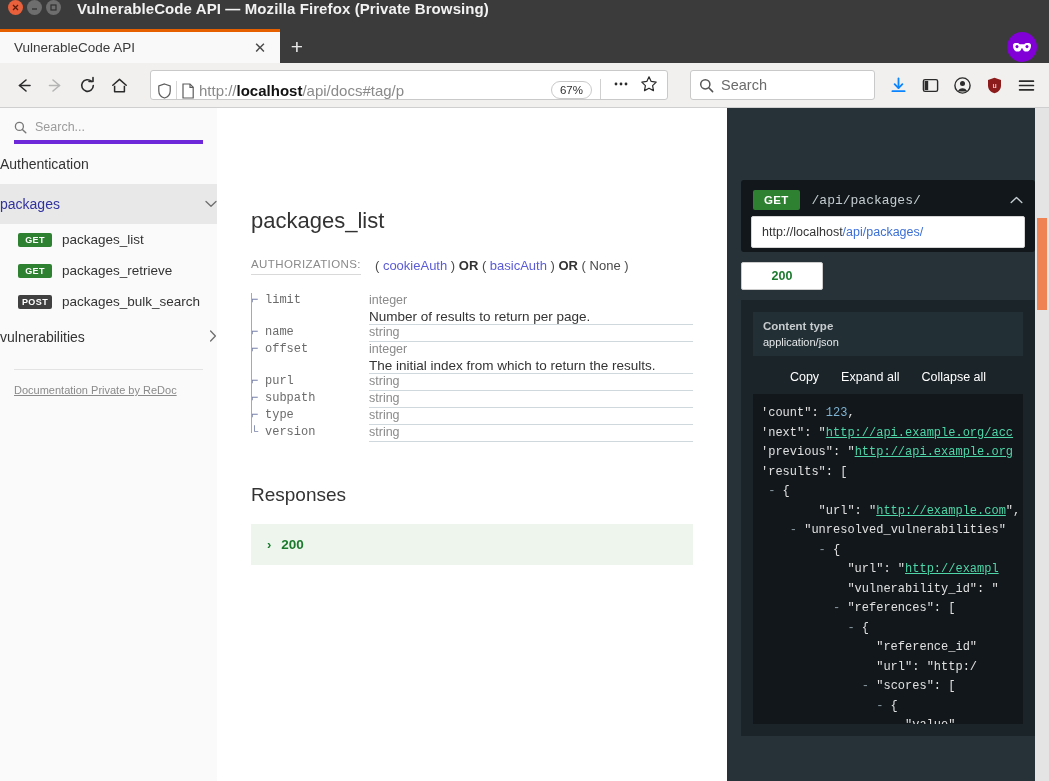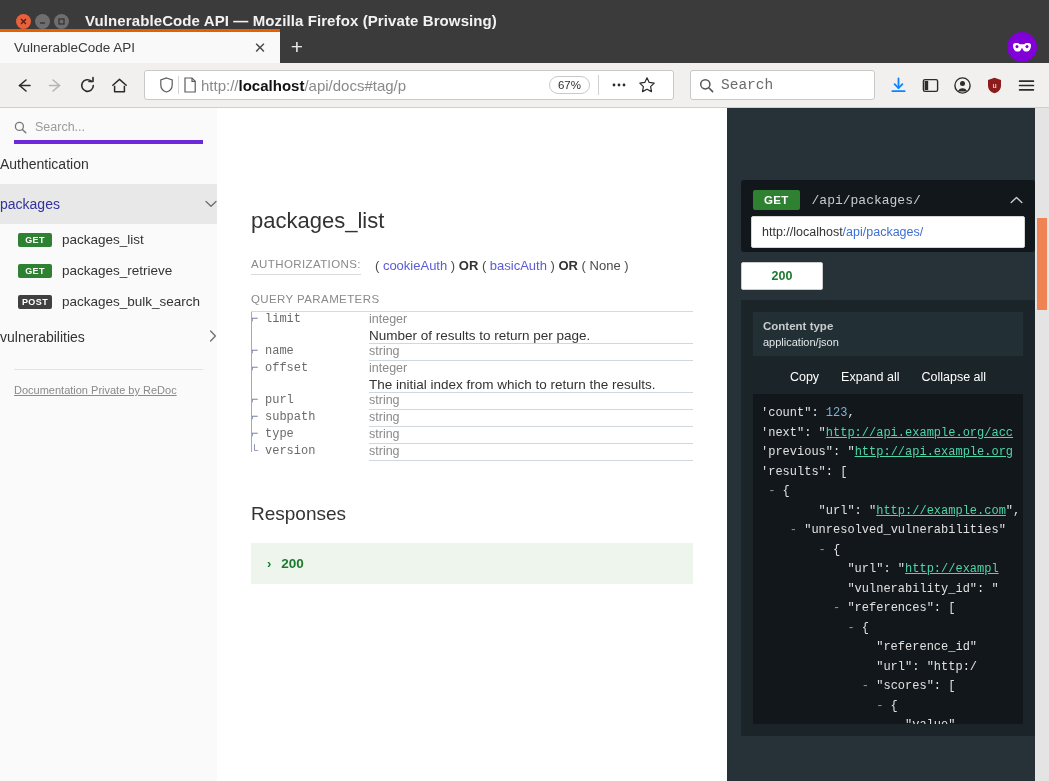--- a/index.html
+++ b/index.html
@@ -8,22 +8,22 @@
     overflow: hidden;
     font-family: "Liberation Sans", sans-serif;
     background: #ffffff;
   }
 
   
   .titlebar {
     height: 29px;
     background: #3b3b3b;
     display: flex;
-    align-items: flex-end;
-    padding-left: 16px;
+    align-items: flex-start;
+    padding-left: 8px;
     position: relative;
   }
   .wbtns { display: flex; gap: 4px; align-items: center; }
   .wbtn { width: 15px; height: 15px; border-radius: 50%; display:flex; align-items:center; justify-content:center; }
   .wbtn.close { background: #e8613c; }
   .wbtn.min { background: #6e6e6e; }
   .wbtn.max { background: #6e6e6e; }
   .wbtn svg { display:block; }
   .wtitle {
     color: #f2f2f2;
@@ -104,23 +104,23 @@
     flex: none;
   }
   .navbtn.dim { color: #b4b4b4; }
   .urlbar {
     flex: 1;
     height: 30px;
     background: #ffffff;
     border: 1px solid #c9c9c9;
     border-radius: 3px;
     display: flex;
-    align-items: center;
-    padding: 0 14px;
-    margin: 0 8px;
+    align-items: flex-end;
+    padding: 0 6px;
+    margin: 0 14px;
     min-width: 0;
     gap: 4px;
   }
   .urlbar .sep { width:1px; height:18px; background:#d6d6d6; }
   .url-text {
     flex: 1;
     font-size: 15px;
     color: #8a8a8a;
     white-space: nowrap;
     overflow: hidden;
@@ -142,21 +142,20 @@
     height: 30px;
     background: #ffffff;
     border: 1px solid #c9c9c9;
     border-radius: 3px;
     display: flex;
     align-items: center;
     padding: 0 8px;
     gap: 7px;
     margin-left: 6px;
     flex: none;
-    font-family: Liberation Mono, monospace;
   }
   .search-ph { font-size: 14.5px; color: #6b6b6b; }
   .tb-icons { display: flex; align-items: center; gap: 2px; margin-left: 6px; flex:none; }
 
   
   .page {
     height: 673px;
     display: flex;
     position: relative;
     background: #ffffff;
@@ -618,21 +617,20 @@
   </div>
 
   <div class="main">
     <h1 class="op-title">packages_list</h1>
 
     <div class="auth-row">
       <div class="auth-label">AUTHORIZATIONS:</div>
       <div class="auth-val">(&nbsp;<a href="#">cookieAuth</a>&nbsp;) <b>OR</b> (&nbsp;<a href="#">basicAuth</a>&nbsp;) <b>OR</b> (&nbsp;<span>None</span>&nbsp;)</div>
     </div>
 
-    <div class="qp-label">QUERY PARAMETERS</div>
 
     <table class="params">
       <tbody>
           <tr>
         <td class="pname"><span class="treeline"></span><span class="tree">⌐</span><span>limit</span></td>
         <td class="pbody">
           <div class="ptype">integer</div>
           <div class="pdesc">Number of results to return per page.</div>
         </td>
       </tr>

